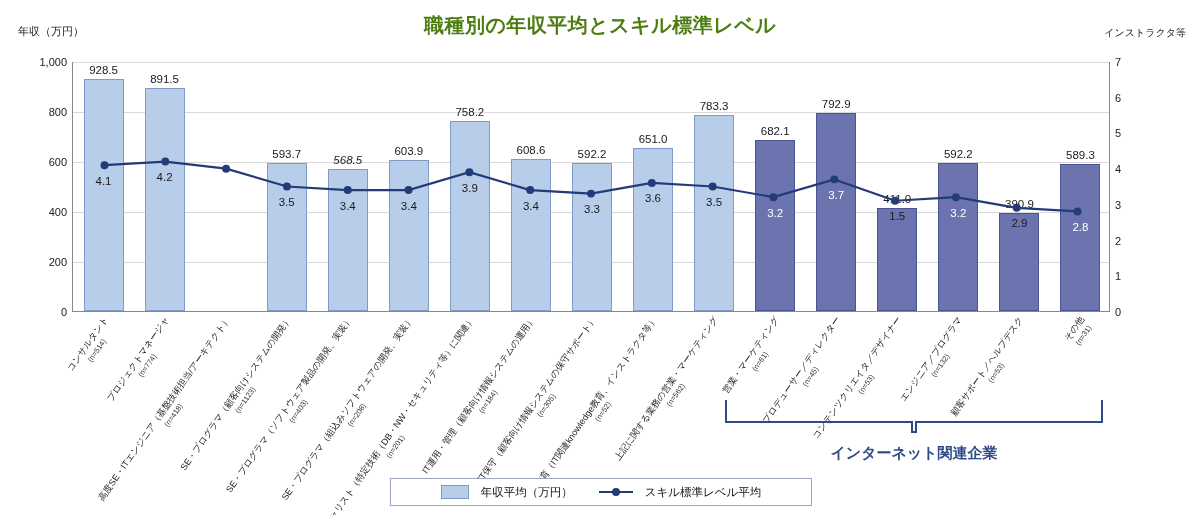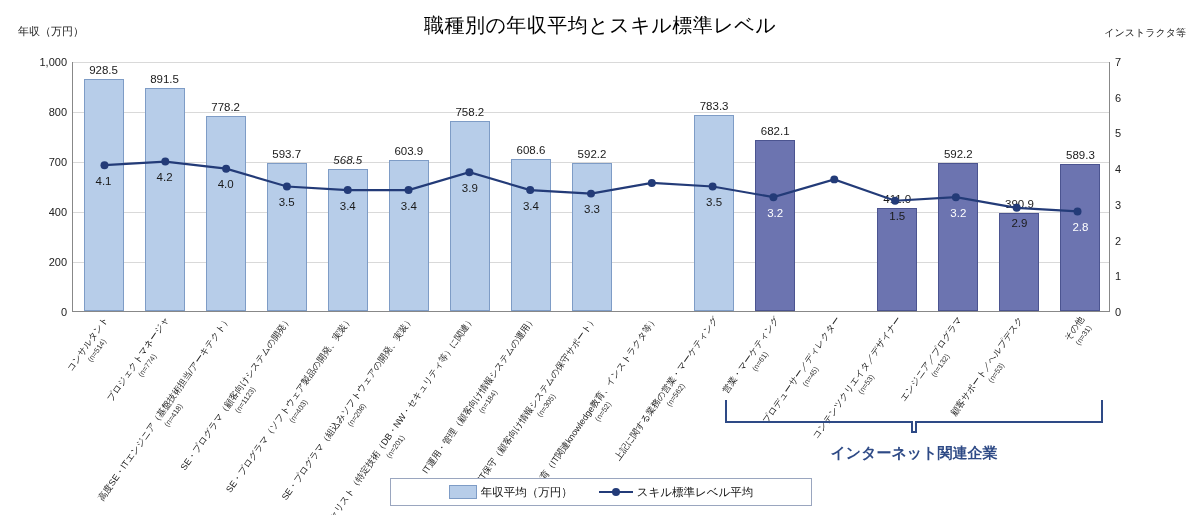--- a/index.html
+++ b/index.html
@@ -5,21 +5,21 @@
   html,body{margin:0;padding:0;}
   body{
     width:1200px;height:515px;background:#ffffff;
     font-family:"Liberation Sans","DejaVu Sans",sans-serif;
     color:#111;overflow:hidden;position:relative;
   }
   #root{position:relative;width:1200px;height:515px;}
 
   .title{
     position:absolute;top:12px;left:0;width:1200px;text-align:center;
-    font-size:20px;font-weight:normal;color:#000000;letter-spacing:0.5px;
+    font-size:20px;font-weight:bold;color:#4d7c0f;letter-spacing:0.5px;
   }
   .axis-title-left{
     position:absolute;left:18px;top:24px;font-size:11px;color:#222;
   }
   .axis-title-right{
     position:absolute;right:14px;top:26px;font-size:10px;color:#222;
   }
 
   
   .plot{
@@ -73,21 +73,21 @@
   .bracket-label{
     position:absolute;left:724px;top:444px;width:380px;text-align:center;
     font-size:15px;font-weight:bold;color:#2e4a86;
   }
 
   .legend{
     position:absolute;left:390px;top:478px;width:420px;height:26px;
     border:1px solid #9aa6bf;background:#fff;
     display:flex;align-items:center;justify-content:center;gap:26px;
   }
-  .legend-item{display:flex;align-items:center;gap:4px;font-size:11.5px;color:#111;}
+  .legend-item{display:flex;align-items:center;gap:12px;font-size:11.5px;color:#111;}
   .swatch{width:26px;height:12px;background:#b7cde9;border:1px solid #7e9cc6;display:inline-block;}
   .lswatch{position:relative;width:34px;height:12px;display:inline-block;}
   .lswatch i{position:absolute;left:0;top:5px;width:34px;height:2px;background:#233b78;display:block;}
   .lswatch b{position:absolute;left:13px;top:2px;width:8px;height:8px;border-radius:50%;background:#233b78;display:block;}
 </style>
 </head>
 <body>
 
 <div id="root">
   <div class="title">職種別の年収平均とスキル標準レベル</div>
@@ -98,21 +98,21 @@
     <div id="grid">
         <div class="gridline" style="top: 0px;"></div>
         <div class="gridline" style="top: 50px;"></div>
         <div class="gridline" style="top: 100px;"></div>
         <div class="gridline" style="top: 150px;"></div>
         <div class="gridline" style="top: 200px;"></div>
       </div>
     <div id="yleft">
         <div class="ytick-left" style="top: 0px;">1,000</div>
         <div class="ytick-left" style="top: 50px;">800</div>
-        <div class="ytick-left" style="top: 100px;">700</div>
+        <div class="ytick-left" style="top: 100px;">600</div>
         <div class="ytick-left" style="top: 150px;">400</div>
         <div class="ytick-left" style="top: 200px;">200</div>
         <div class="ytick-left" style="top: 250px;">0</div>
       </div>
     <div id="yright">
         <div class="ytick-right" style="top: 0px;">7</div>
         <div class="ytick-right" style="top: 35.7143px;">6</div>
         <div class="ytick-right" style="top: 71.4286px;">5</div>
         <div class="ytick-right" style="top: 107.143px;">4</div>
         <div class="ytick-right" style="top: 142.857px;">3</div>
@@ -124,25 +124,20 @@
         <div class="bar-slot" style="left: 0px; width: 61.0588px;">
           <div class="bar light" style="height: 232.125px;"></div>
           <div class="bar-label" style="bottom: 235.125px;">928.5</div>
           <div class="line-label" style="top: 112.571px;">4.1</div>
         </div>
         <div class="bar-slot" style="left: 61.0588px; width: 61.0588px;">
           <div class="bar light" style="height: 222.875px;"></div>
           <div class="bar-label" style="bottom: 225.875px;">891.5</div>
           <div class="line-label" style="top: 109px;">4.2</div>
         </div>
-        <div class="bar-slot" style="left: 122.118px; width: 61.0588px;">
-          <div class="bar light" style="height: 194.55px;"></div>
-          <div class="bar-label" style="bottom: 197.55px;">778.2</div>
-          <div class="line-label" style="top: 116.143px;">4.0</div>
-        </div>
         <div class="bar-slot" style="left: 183.176px; width: 61.0588px;">
           <div class="bar light" style="height: 148.425px;"></div>
           <div class="bar-label" style="bottom: 151.425px;">593.7</div>
           <div class="line-label" style="top: 134px;">3.5</div>
         </div>
         <div class="bar-slot" style="left: 244.235px; width: 61.0588px;">
           <div class="bar light" style="height: 142.125px;"></div>
           <div class="bar-label" style="bottom: 145.125px; font-style: italic;">568.5</div>
           <div class="line-label" style="top: 137.571px;">3.4</div>
         </div>
@@ -159,29 +154,39 @@
         <div class="bar-slot" style="left: 427.412px; width: 61.0588px;">
           <div class="bar light" style="height: 152.15px;"></div>
           <div class="bar-label" style="bottom: 155.15px;">608.6</div>
           <div class="line-label" style="top: 137.571px;">3.4</div>
         </div>
         <div class="bar-slot" style="left: 488.471px; width: 61.0588px;">
           <div class="bar light" style="height: 148.05px;"></div>
           <div class="bar-label" style="bottom: 151.05px;">592.2</div>
           <div class="line-label" style="top: 141.143px;">3.3</div>
         </div>
+        <div class="bar-slot" style="left: 549.529px; width: 61.0588px;">
+          <div class="bar light" style="height: 162.75px;"></div>
+          <div class="bar-label" style="bottom: 165.75px;">651.0</div>
+          <div class="line-label" style="top: 130.429px;">3.6</div>
+        </div>
         <div class="bar-slot" style="left: 610.588px; width: 61.0588px;">
           <div class="bar light" style="height: 195.825px;"></div>
           <div class="bar-label" style="bottom: 198.825px;">783.3</div>
           <div class="line-label" style="top: 134px;">3.5</div>
         </div>
         <div class="bar-slot" style="left: 671.647px; width: 61.0588px;">
           <div class="bar dark" style="height: 170.525px;"></div>
           <div class="bar-label" style="bottom: 173.525px;">682.1</div>
           <div class="line-label onbar" style="top: 144.714px;">3.2</div>
+        </div>
+        <div class="bar-slot" style="left: 732.706px; width: 61.0588px;">
+          <div class="bar dark" style="height: 198.225px;"></div>
+          <div class="bar-label" style="bottom: 201.225px;">792.9</div>
+          <div class="line-label onbar" style="top: 126.857px;">3.7</div>
         </div>
         <div class="bar-slot" style="left: 793.765px; width: 61.0588px;">
           <div class="bar dark" style="height: 102.75px;"></div>
           <div class="bar-label" style="bottom: 105.75px;">411.0</div>
           <div class="line-label" style="top: 148.286px;">1.5</div>
         </div>
         <div class="bar-slot" style="left: 854.824px; width: 61.0588px;">
           <div class="bar dark" style="height: 148.05px;"></div>
           <div class="bar-label" style="bottom: 151.05px;">592.2</div>
           <div class="line-label onbar" style="top: 144.714px;">3.2</div>

